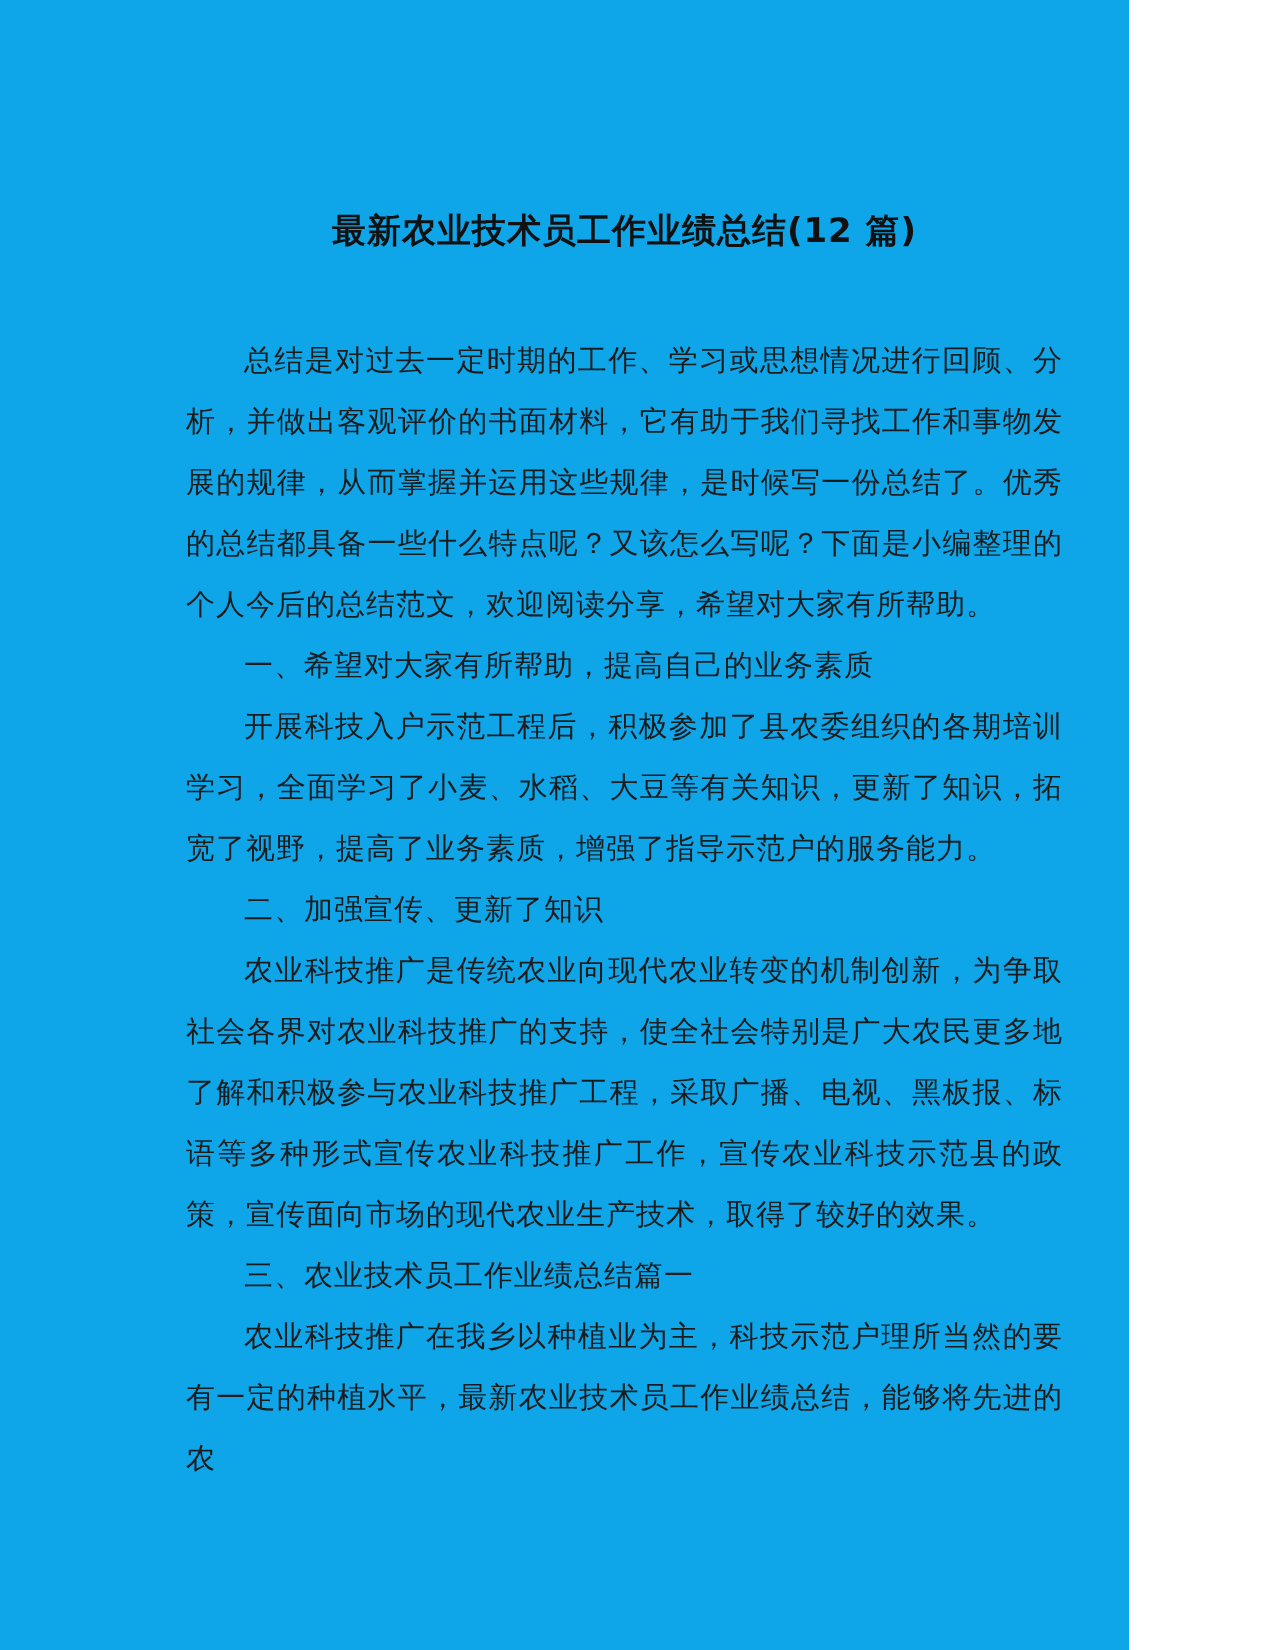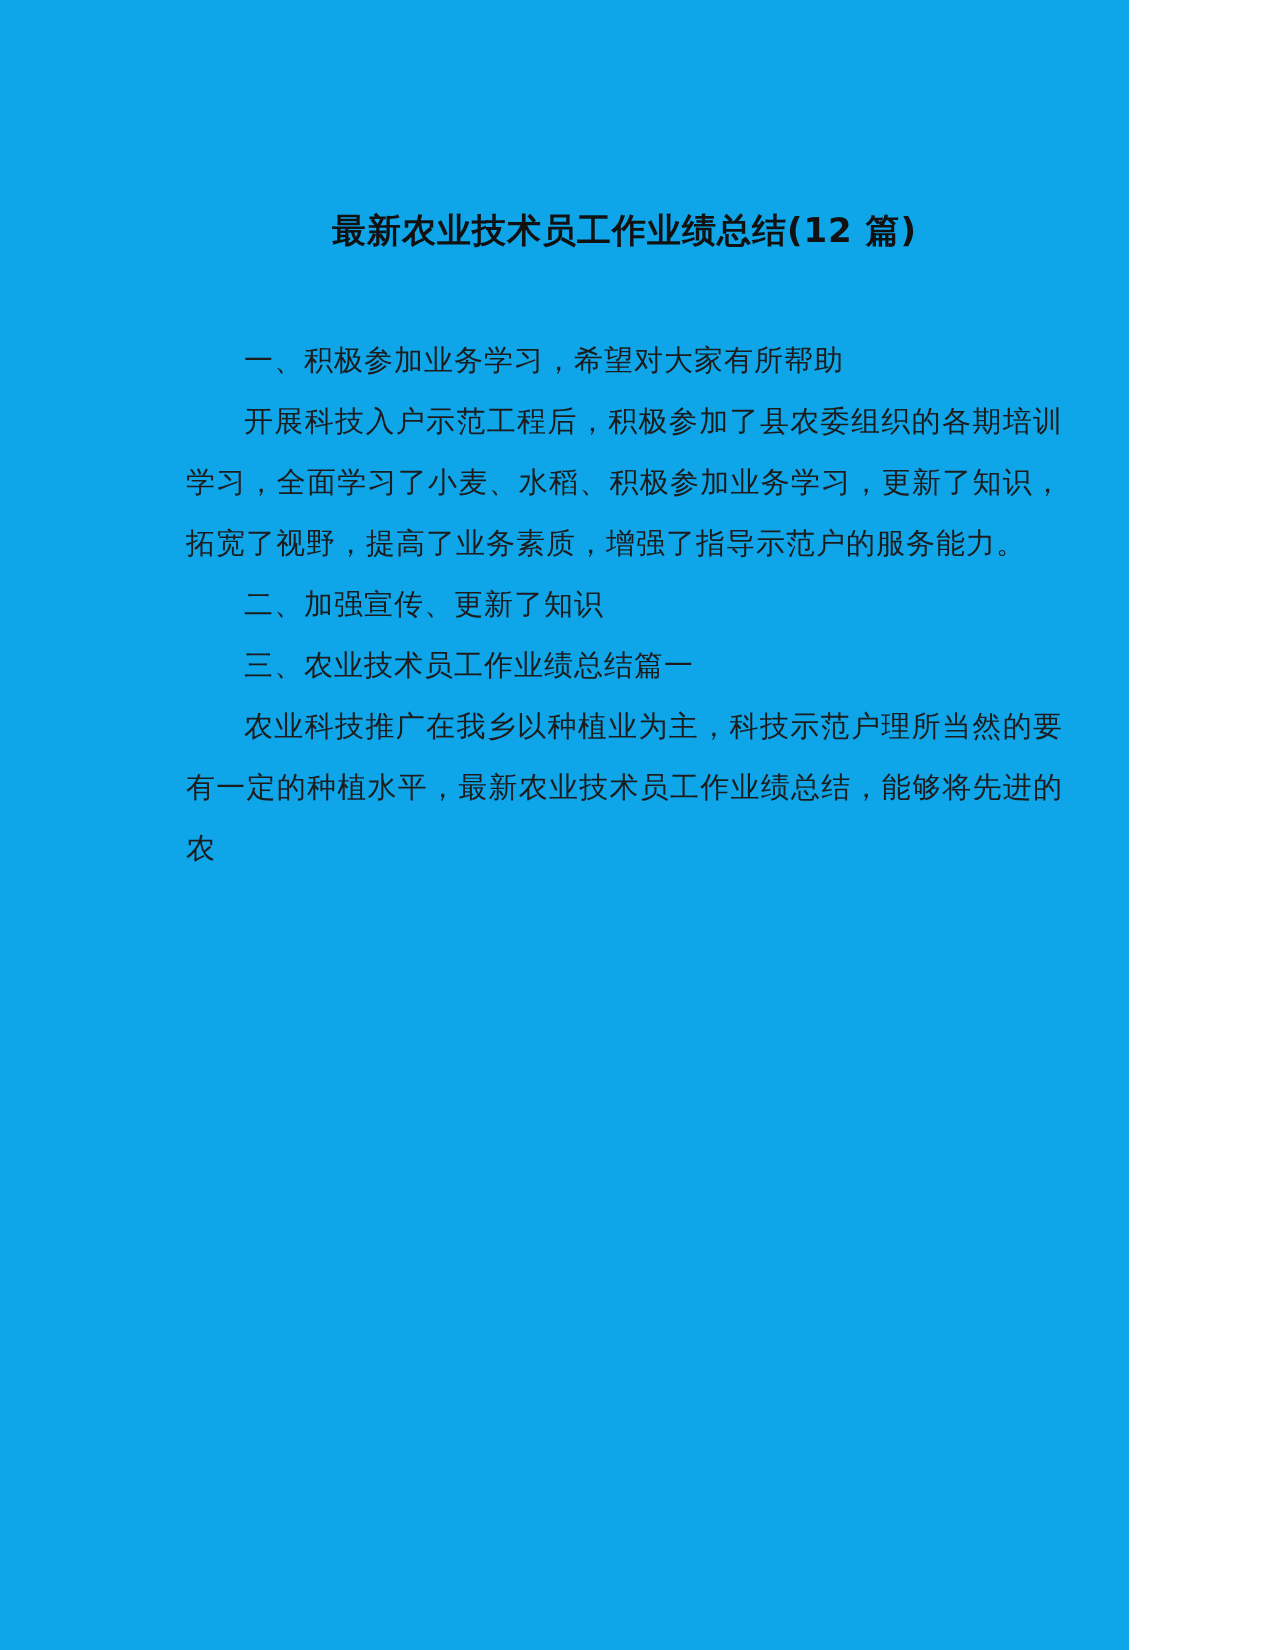--- a/index.html
+++ b/index.html
@@ -44,26 +44,28 @@
     color: #1c1c1c;
   }
 </style>
 </head>
 <body>
 
 <div class="page">
   <div class="content">
     <h1 class="doc-title">最新农业技术员工作业绩总结(12 篇)</h1>
 
+    <p class="para">总结是对过去一定时期的工作、学习或思想情况进行回顾、分析，并做出客观评价的书面材料，它有助于我们寻找工作和事物发展的规律，从而掌握并运用这些规律，是时候写一份总结了。优秀的总结都具备一些什么特点呢？又该怎么写呢？下面是小编整理的个人今后的总结范文，欢迎阅读分享，希望对大家有所帮助。</p>
 
 
-    <p class="para">一、积极参加业务学习，希望对大家有所帮助</p>
+    <p class="para">一、希望对大家有所帮助，提高自己的业务素质</p>
 
-    <p class="para">开展科技入户示范工程后，积极参加了县农委组织的各期培训学习，全面学习了小麦、水稻、积极参加业务学习，更新了知识，拓宽了视野，提高了业务素质，增强了指导示范户的服务能力。</p>
+    <p class="para">开展科技入户示范工程后，积极参加了县农委组织的各期培训学习，全面学习了小麦、水稻、大豆等有关知识，更新了知识，拓宽了视野，提高了业务素质，增强了指导示范户的服务能力。</p>
 
     <p class="para">二、加强宣传、更新了知识</p>
 
+    <p class="para">农业科技推广是传统农业向现代农业转变的机制创新，为争取社会各界对农业科技推广的支持，使全社会特别是广大农民更多地了解和积极参与农业科技推广工程，采取广播、电视、黑板报、标语等多种形式宣传农业科技推广工作，宣传农业科技示范县的政策，宣传面向市场的现代农业生产技术，取得了较好的效果。</p>
 
     <p class="para">三、农业技术员工作业绩总结篇一</p>
 
     <p class="para">农业科技推广在我乡以种植业为主，科技示范户理所当然的要有一定的种植水平，最新农业技术员工作业绩总结，能够将先进的农</p>
   </div>
 </div>
 
 </body></html>

